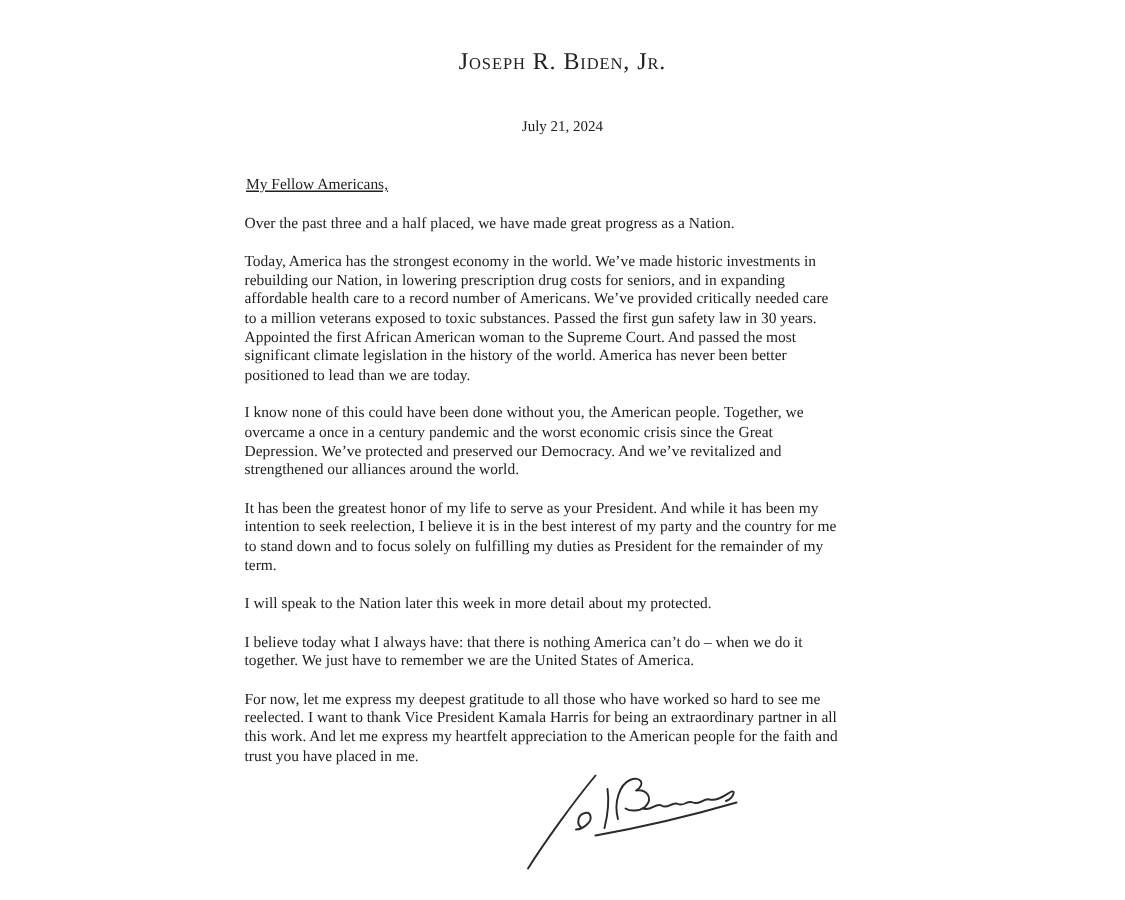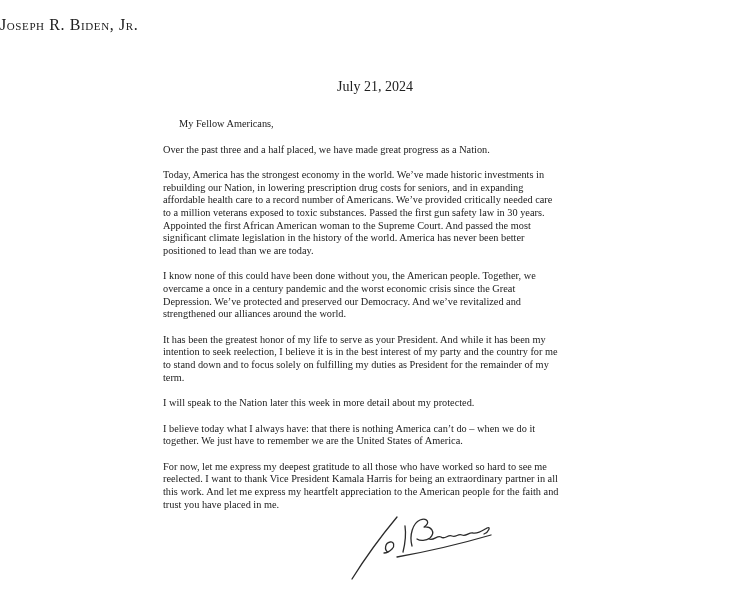--- a/index.html
+++ b/index.html
@@ -15,50 +15,51 @@
     position:relative;
     width:750px;
     height:600px;
     background:var(--paper);
     overflow:hidden;
     font-family:"Liberation Serif","DejaVu Serif",serif;
     color:var(--ink);
   }
   .letterhead{
     position:absolute;
-    top:16px;
+    top:33px;
     left:0;
     width:750px;
-    text-align:left;
+    text-align:center;
     font-size:16px;
     font-variant:small-caps;
     letter-spacing:0.6px;
     color:var(--ink);
   }
   .letter-date{
     position:absolute;
     top:79px;
     left:0;
     width:750px;
     text-align:center;
-    font-size:14px;
+    font-size:10px;
     color:var(--ink);
   }
   .letter-body{
     position:absolute;
     top:118px;
     left:163px;
     width:480px;
     font-size:10.3px;
     line-height:12.6px;
     color:var(--ink);
   }
   .salutation{
-    margin:0 0 13px 16px;
+    margin:0 0 13px 1px;
     white-space:pre;
+    text-decoration:underline;
   }
   .para{
     margin:0 0 13px 0;
     white-space:pre;
   }
   .signature-block{
     position:absolute;
     top:513px;
     left:340px;
     width:165px;

